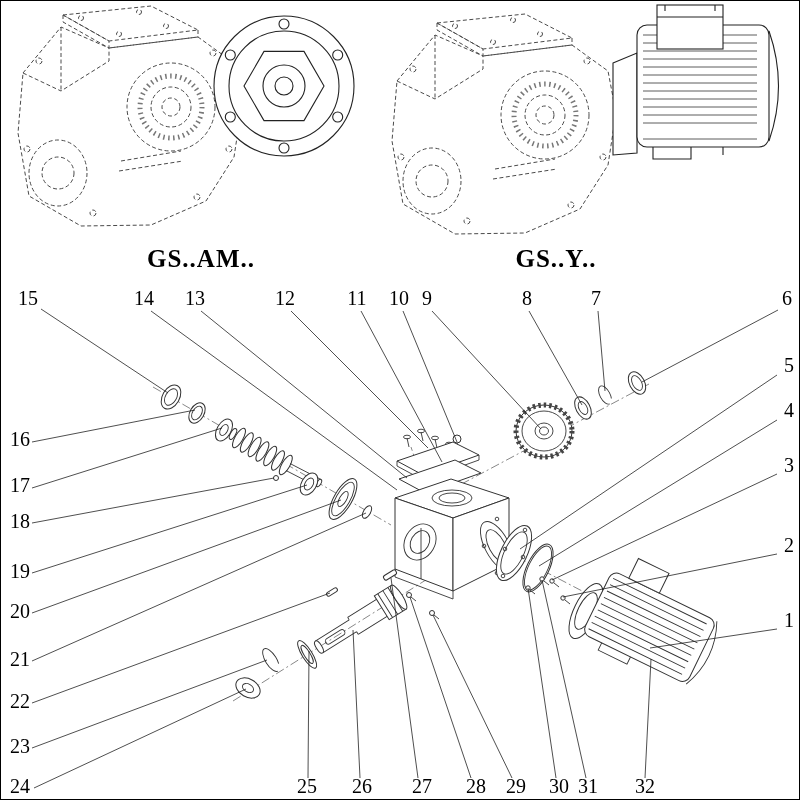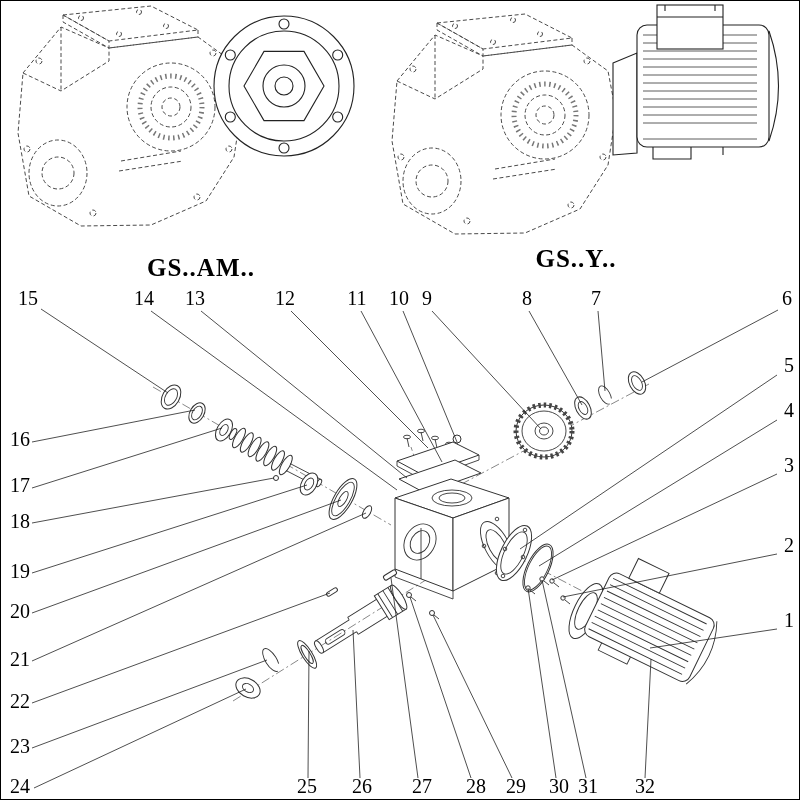--- a/index.html
+++ b/index.html
@@ -6,22 +6,22 @@
   .page{
     position:relative;width:800px;height:800px;background:#fff;
     border:1px solid #000;box-sizing:border-box;overflow:hidden;
     font-family:"Liberation Serif",serif;
   }
   .page svg{position:absolute;left:0;top:0;}
   .caption{
     position:absolute;font-weight:bold;font-size:25px;letter-spacing:1px;
     color:#000;text-align:center;font-family:"Liberation Serif",serif;
   }
-  #cap-am{left:120px;top:253px;width:160px;}
-  #cap-y{left:510px;top:244px;width:130px;}
+  #cap-am{left:120px;top:244px;width:160px;}
+  #cap-y{left:490px;top:244px;width:130px;}
 
   
   .dashed *{stroke:#4a4a4a;stroke-width:1;fill:none;stroke-dasharray:4 2.5;}
   .dashed .teeth-d{stroke:#777;stroke-width:5;stroke-dasharray:1.5 3.5;}
   
   .solid *{stroke:#222;stroke-width:1.1;fill:none;}
   .solid .pf{fill:#fff;}
   .solid .fins{stroke-width:.8;stroke:#333;}
   
   .part{stroke:#333;stroke-width:1;fill:#fff;}

